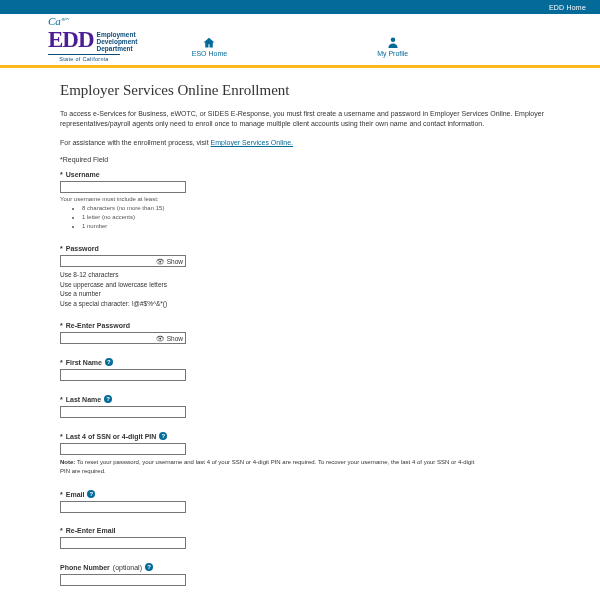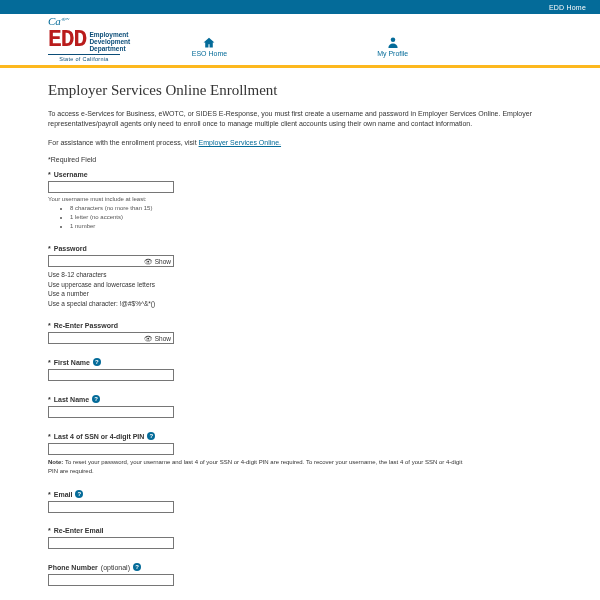--- a/index.html
+++ b/index.html
@@ -58,24 +58,24 @@
   }
   .edd-logo {
     position: absolute;
     left: 48px;
     top: 1px;
     display: flex;
     align-items: flex-start;
     gap: 3px;
   }
   .edd-mark {
-    font-family: Liberation Mono, monospace;
+    font-family: Liberation Serif, serif;
     font-weight: bold;
     font-size: 23px;
-    color: #b91c1c;
+    color: #4c1d95;
     letter-spacing: -1px;
     line-height: 22px;
   }
   .edd-words {
     padding-top: 2px;
   }
   .edd-words .l1 {
     font-size: 6.5px;
     font-weight: bold;
     color: #0b4d78;
@@ -109,20 +109,21 @@
     text-decoration: none;
     color: #046b99;
     gap: 1px;
   }
   .nav-item .label { font-size: 7px; color: #046b99; }
   .nav-icon svg { display: block; }
 
   
   .content {
     padding: 14px 36px 0 48px;
+    margin-left: 12px;
   }
   h1 {
     font-family: "Liberation Serif", serif;
     font-weight: normal;
     font-size: 15px;
     color: #333333;
     margin: 0 0 10px 0;
   }
   p.intro {
     font-size: 7px;

